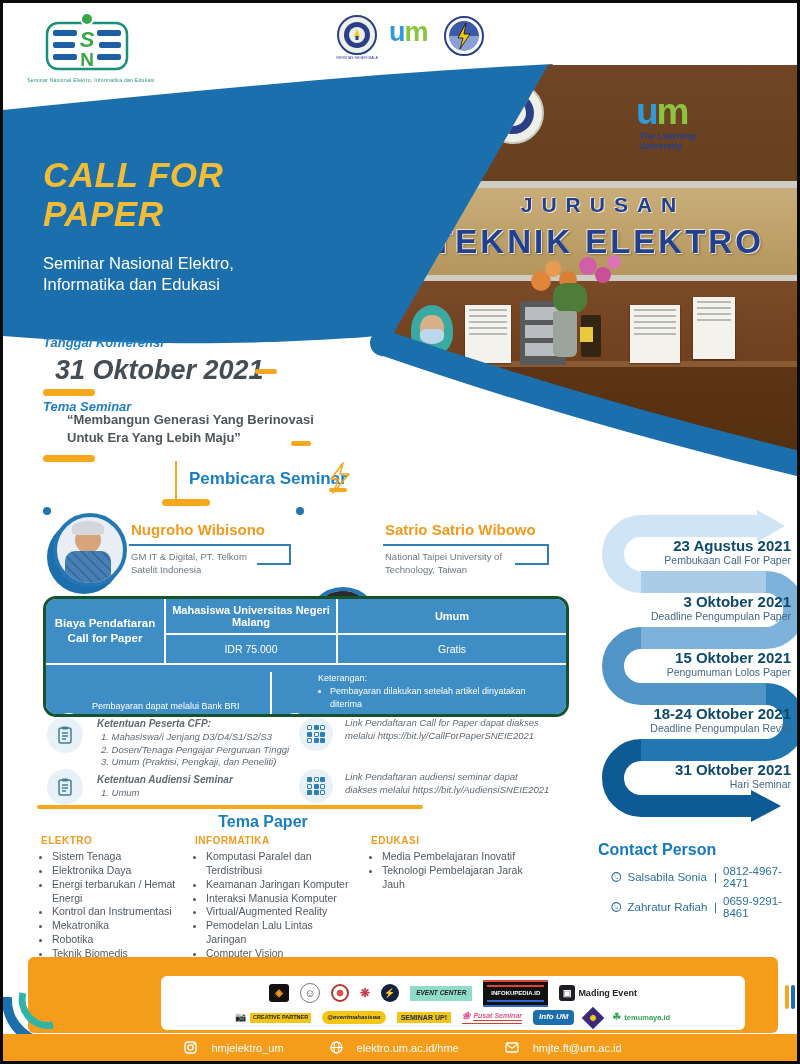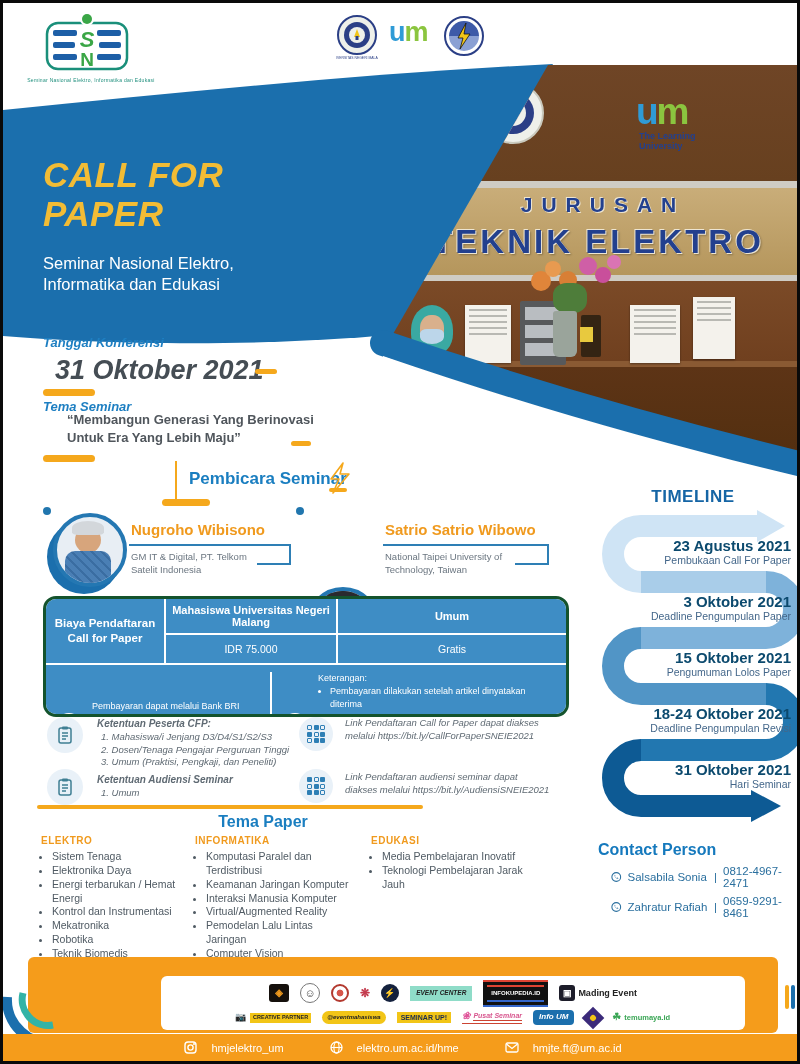--- a/index.html
+++ b/index.html
@@ -409,21 +409,20 @@
       </ul>
   </div>
   <div class="abs tcol" style="left:368px;top:832px;width:160px">
     <div class="col-h">EDUKASI</div>
       <ul>
         <li>Media Pembelajaran Inovatif</li>
         <li>Teknologi Pembelajaran Jarak Jauh</li>
       </ul>
   </div>
 
-  <div class="abs tl-title">TIMELINE</div>
   <svg class="abs" style="left:578px;top:498px" width="222" height="332" viewBox="0 0 222 332">
     <g fill="none" stroke-width="22">
       <path d="M60,25 H178" stroke="#cfe4f5"></path>
       <path d="M60,25 A28,28 0 0 0 60,81" stroke="#cfe4f5"></path>
       <path d="M60,81 H185" stroke="#a9cde9"></path>
       <path d="M185,81 A28,28 0 0 1 185,137" stroke="#7eb2da"></path>
       <path d="M185,137 H60" stroke="#7eb2da"></path>
       <path d="M60,137 A28,28 0 0 0 60,193" stroke="#5195c6"></path>
       <path d="M60,193 H185" stroke="#5195c6"></path>
       <path d="M185,193 A28,28 0 0 1 185,249" stroke="#2277b0"></path>

